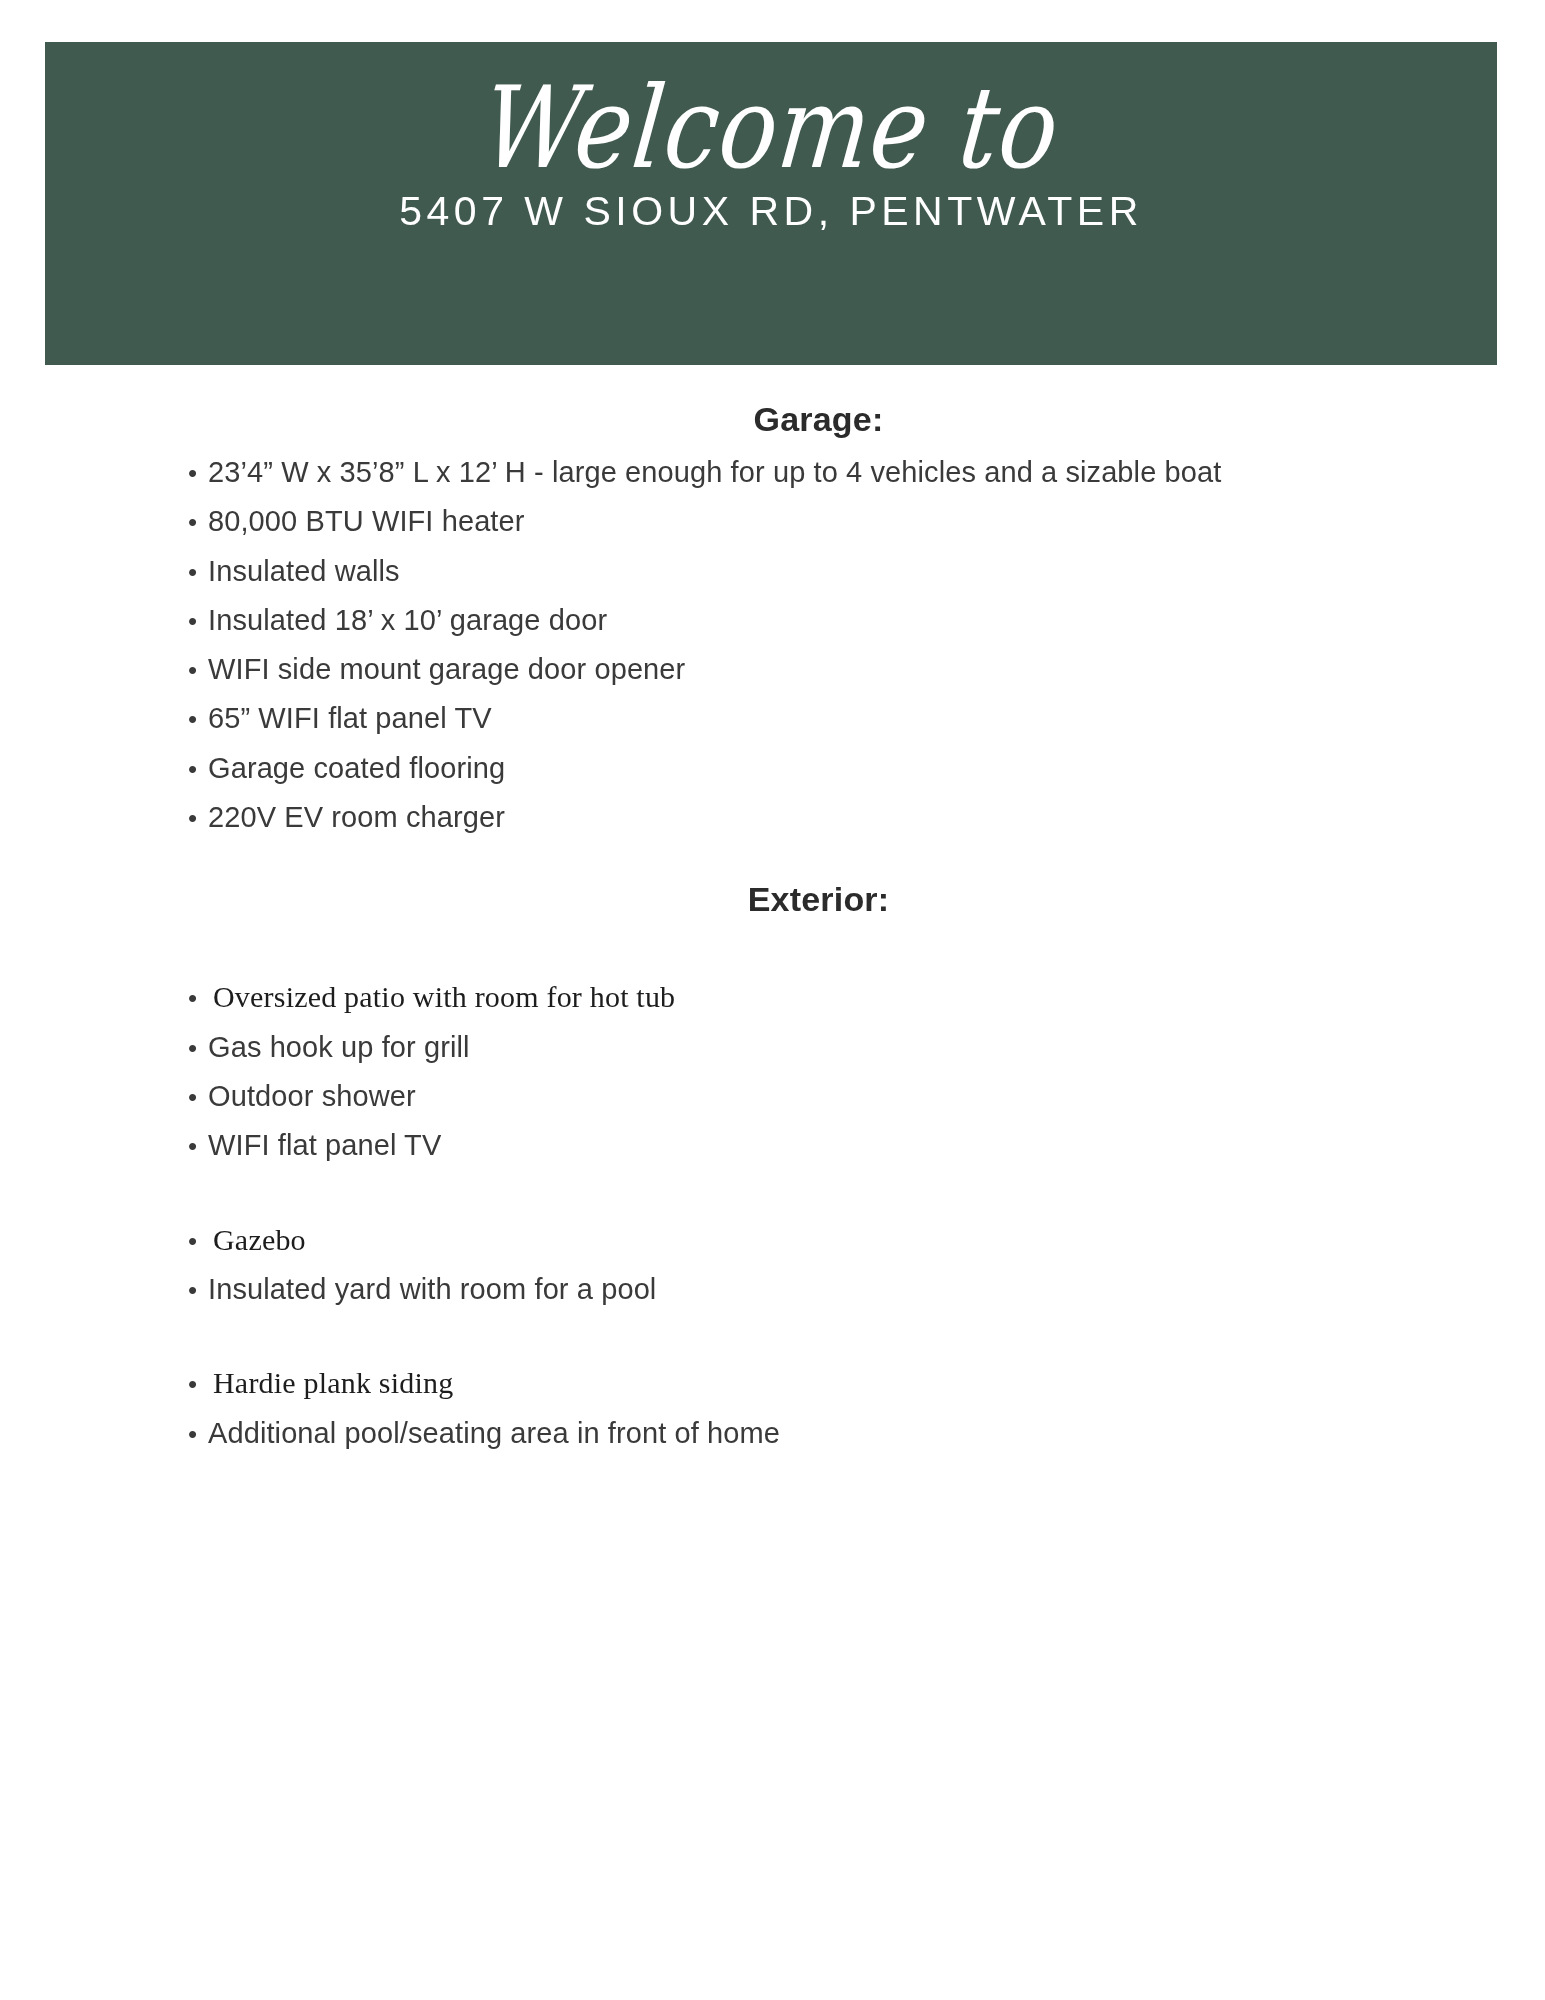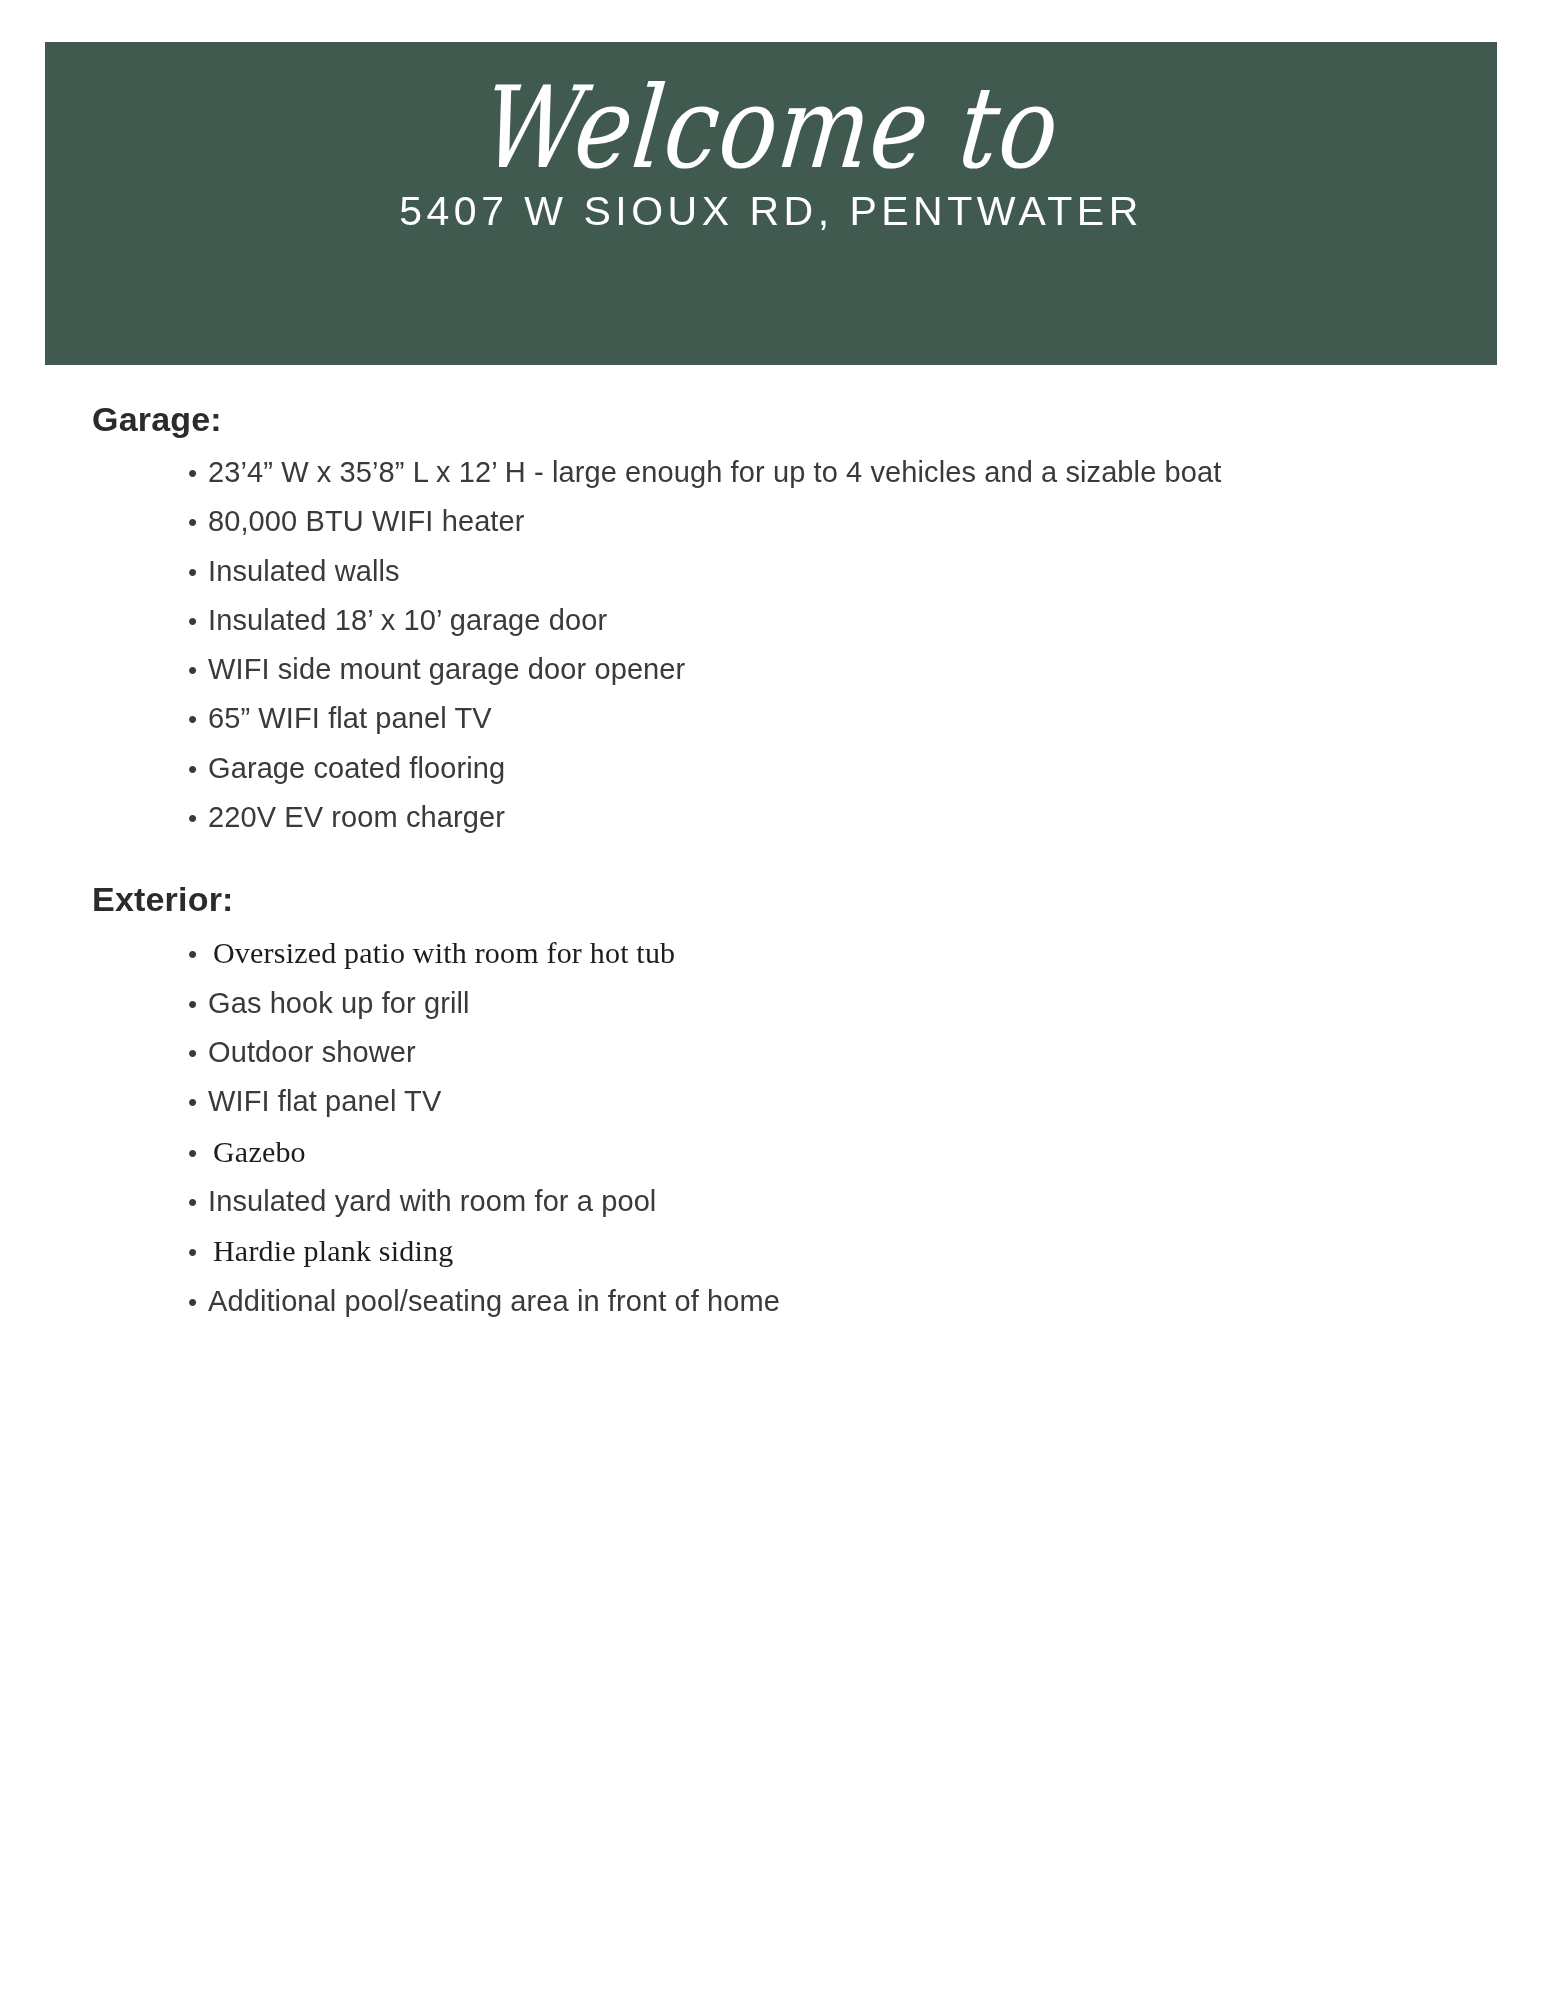--- a/index.html
+++ b/index.html
@@ -85,20 +85,21 @@
     margin-bottom: 44px;
   }
 
   .section-heading {
     font-family: "Liberation Sans", sans-serif;
     font-weight: bold;
     font-size: 34px;
     color: #2b2b2b;
     margin: 0 0 14px 92px;
     letter-spacing: 0.2px;
+    text-align: center;
   }
 
   ul.bullets {
     list-style: none;
     margin: 0;
     padding: 0;
   }
 
   ul.bullets li {
     display: flex;
@@ -130,20 +131,21 @@
   }
 
   
   li.font-serif .bullet-text {
     font-family: "Liberation Serif", serif;
     font-weight: 400;
     font-size: 30px;
     letter-spacing: 0.2px;
     margin-left: 5px;
     color: #1d1d1d;
+    margin-top: 44px;
   }
 
   li.font-serif .bullet-dot {
     font-size: 22px;
   }
 </style>
 </head>
 <body>
 
 <div class="page">

